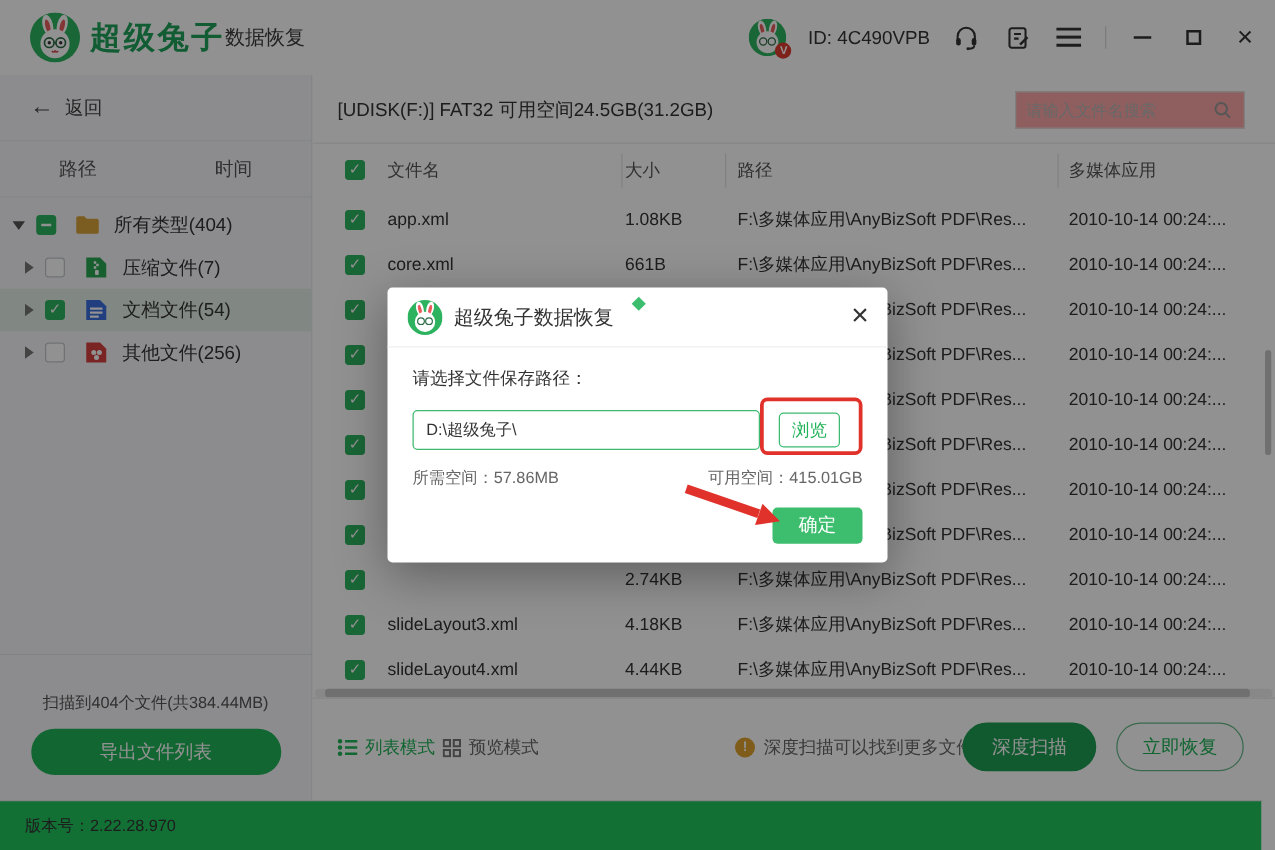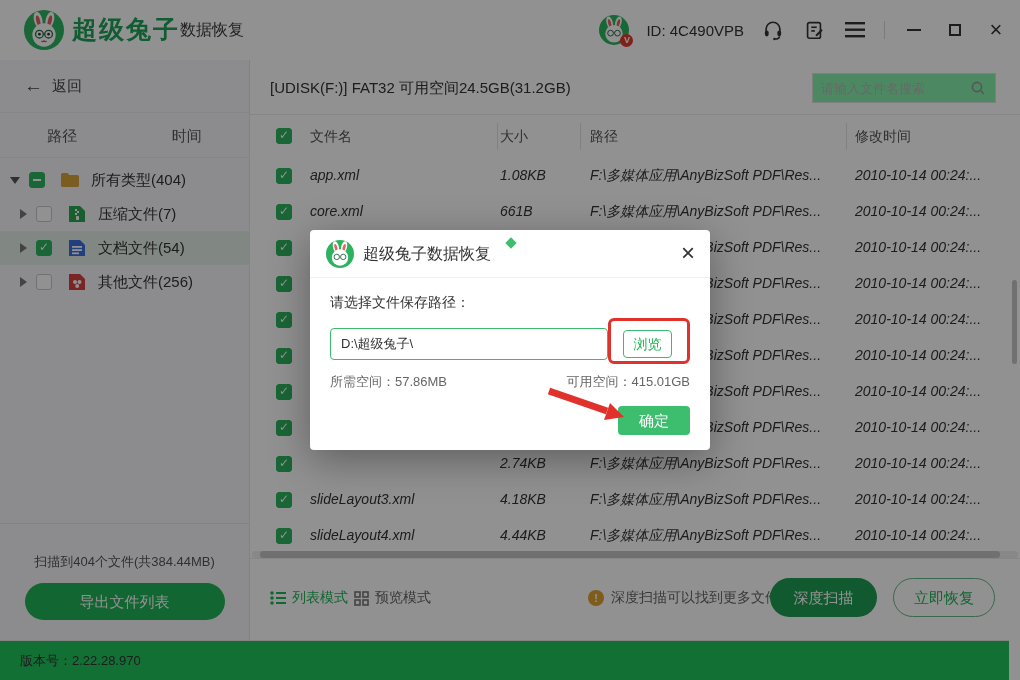--- a/index.html
+++ b/index.html
@@ -47,33 +47,33 @@
   .scan-summary { margin-top:29px; text-align:center; font-size:13px; color:#555; }
   .export-btn { margin:12px auto 0; width:200px; height:37px; border-radius:19px; background:#21b358; color:#fff; font-size:15px; text-align:center; line-height:37px; }
 
   
   .version-bar { position:absolute; left:0; top:640px; width:1009px; height:40px; background:#22c55e; border-top:1px solid #e8e8e8; font-size:13px; color:#333; line-height:39px; padding-left:20px; }
 
   
   .main { position:absolute; left:250px; top:60px; width:770px; height:580px; background:#fff; }
   .infobar { position:absolute; top:0; left:0; right:0; height:55px; border-bottom:1px solid #ececec; }
   .drive-info { position:absolute; left:20px; top:19px; font-size:15px; color:#333; }
-  .search-box { position:absolute; right:24px; top:13px; width:184px; height:30px; border:1px solid #e0e0e0; background:#86efac; display:flex; align-items:center; }
+  .search-box { position:absolute; right:24px; top:13px; width:184px; height:30px; border:1px solid #e0e0e0; background:#fca5a5; display:flex; align-items:center; }
   .search-input { border:0; background:transparent; flex:1; height:28px; padding:0 8px; font-size:13px; color:#333; outline:none; min-width:0; }
   .search-input::placeholder { color:#b8b8b8; }
   .search-btn { width:34px; height:28px; display:flex; align-items:center; justify-content:center; }
   .thead { position:absolute; top:55px; left:0; right:0; height:43px; font-size:14px; color:#555; }
   .thead .cb { position:absolute; left:26px; top:13px; }
   .th { position:absolute; top:13px; }
   .th-name { left:60px; } .th-size { left:250px; } .th-path { left:340px; } .th-time { left:605px; }
   .th-div { position:absolute; top:8px; width:1px; height:27px; background:#e3e3e3; }
   .rows { position:absolute; top:98px; left:0; right:0; }
   .row { height:36px; position:relative; font-size:14px; color:#333; }
   .row .cb { position:absolute; left:26px; top:10px; }
-  .cell { position:absolute; top:9px; white-space:nowrap; overflow:hidden;font-style:italic; }
+  .cell { position:absolute; top:9px; white-space:nowrap; overflow:hidden; }
   .cell-name { left:60px; width:185px; }
   .cell-size { left:250px; width:85px; }
   .cell-path { left:340px; width:262px; }
   .cell-time { left:605px; width:162px; }
   .hscroll { position:absolute; top:491px; left:2px; right:2px; height:7px; background:#efefef; border-radius:3px; }
   .hscroll-thumb { position:absolute; left:8px; top:0; width:740px; height:7px; background:#c6c6c6; border-radius:3px; }
   .vscroll-thumb { position:absolute; right:3px; top:220px; width:5px; height:84px; background:#c6c6c6; border-radius:3px; }
   .footer { position:absolute; top:498px; left:0; right:0; bottom:0; background:#fff; border-top:1px solid #ececec; }
   .mode { position:absolute; top:30px; display:flex; align-items:center; gap:6px; font-size:14px; }
   .mode-list { left:20px; color:#21b358; }
@@ -248,21 +248,21 @@
     </div>
 
     <div class="thead">
       <span class="cb checked"></span>
       <span class="th th-name">文件名</span>
       <span class="th-div" style="left:247px"></span>
       <span class="th th-size">大小</span>
       <span class="th-div" style="left:330px"></span>
       <span class="th th-path">路径</span>
       <span class="th-div" style="left:596px"></span>
-      <span class="th th-time">修改时间</span>
+      <span class="th th-time">多媒体应用</span>
     </div>
 
     <div class="rows">
       <div class="row">
         <span class="cb checked"></span>
         <span class="cell cell-name">app.xml</span>
         <span class="cell cell-size">1.08KB</span>
         <span class="cell cell-path">F:\多媒体应用\AnyBizSoft PDF\Res...</span>
         <span class="cell cell-time">2010-10-14 00:24:...</span>
       </div>

